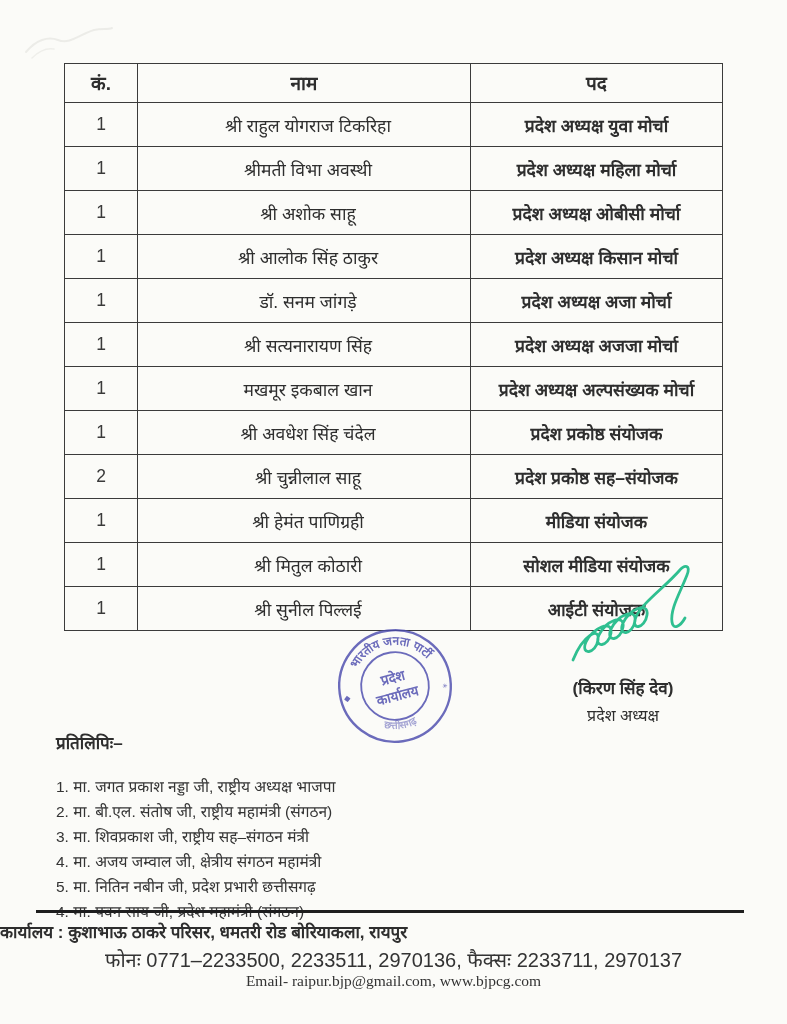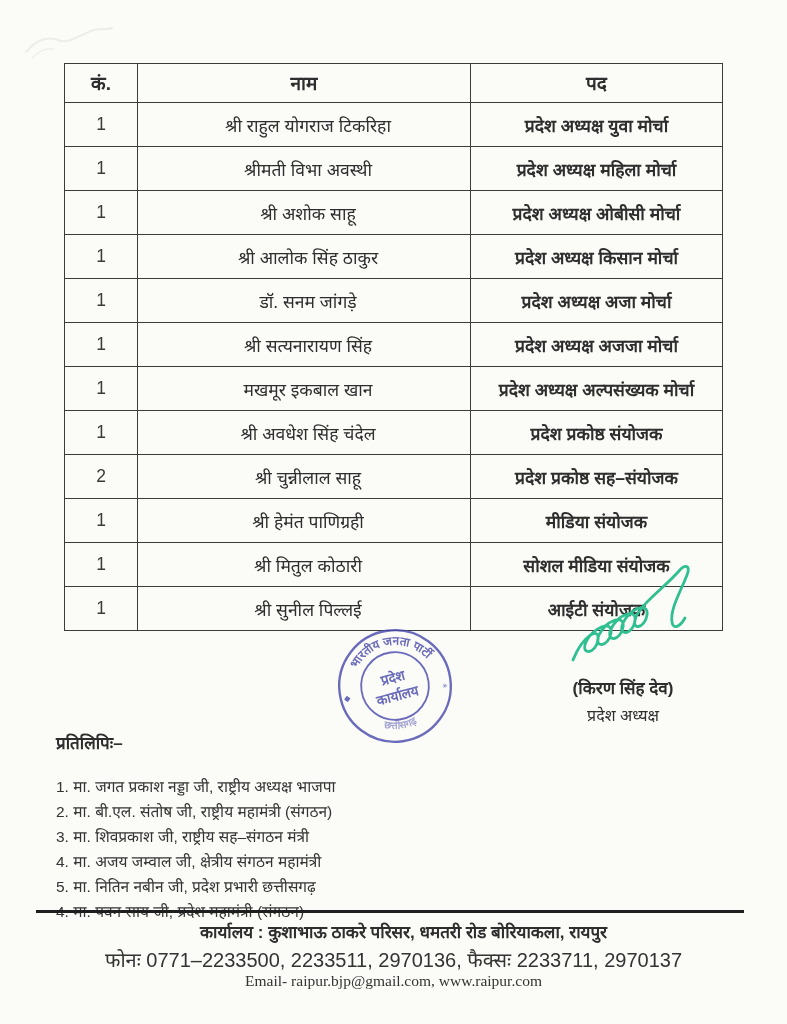--- a/index.html
+++ b/index.html
@@ -45,21 +45,21 @@
     font-size:16px;font-weight:400;
   }
 
   
   .copies{position:absolute;left:56px;top:731px;width:560px;}
   .copies-heading{font-size:17px;font-weight:700;margin-bottom:20px;}
   .copies-item{font-size:15.5px;line-height:25px;font-weight:400;color:#343434;}
 
   
   .footer-rule{position:absolute;left:36px;top:910px;width:708px;height:3px;background:#1e1e1e;}
-  .footer-address{position:absolute;left:0;right:0;top:920px;text-align:center;font-size:17px;font-weight:700;margin-left:20px;}
+  .footer-address{position:absolute;left:0;right:0;top:920px;font-size:17px;font-weight:700;}
   .footer-phone{position:absolute;left:0;right:0;top:946px;text-align:center;font-size:20px;font-weight:400;color:#333;}
   .footer-email{
     position:absolute;left:0;right:0;top:972px;text-align:center;font-size:15.5px;
     font-family:"Liberation Serif","DejaVu Serif",serif;color:#333;
   }
 </style>
 </head>
 <body>
 
 <div class="page">
@@ -186,15 +186,15 @@
     <div class="copies-item">2. मा. बी.एल. संतोष जी, राष्ट्रीय महामंत्री (संगठन)</div>
     <div class="copies-item">3. मा. शिवप्रकाश जी, राष्ट्रीय सह–संगठन मंत्री</div>
     <div class="copies-item">4. मा. अजय जम्वाल जी, क्षेत्रीय संगठन महामंत्री</div>
     <div class="copies-item">5. मा. नितिन नबीन जी, प्रदेश प्रभारी छत्तीसगढ़</div>
     <div class="copies-item">4. मा. पवन साय जी, प्रदेश महामंत्री (संगठन)</div>
   </div>
 
   <div class="footer-rule"></div>
   <div class="footer-address">कार्यालय : कुशाभाऊ ठाकरे परिसर, धमतरी रोड बोरियाकला, रायपुर</div>
   <div class="footer-phone">फोनः 0771–2233500, 2233511, 2970136, फैक्सः 2233711, 2970137</div>
-  <div class="footer-email">Email- raipur.bjp@gmail.com, www.raipur.com</div>
+  <div class="footer-email">Email- raipur.bjp@gmail.com, www.bjpcg.com</div>
 
 </div>
 
 </body></html>

